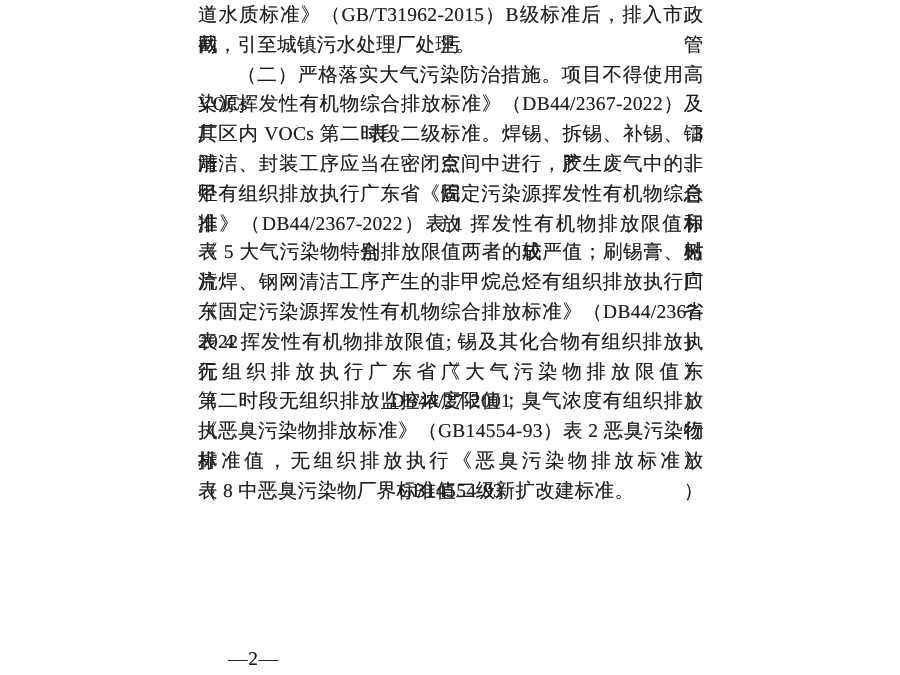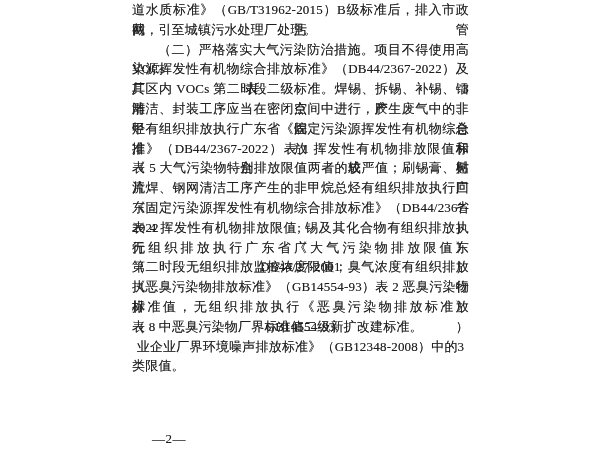--- a/index.html
+++ b/index.html
@@ -68,16 +68,15 @@
       <div class="line justify">准》（DB44/2367-2022）表 1 挥发性有机物排放限值和《合成树</div>
       <div class="line justify">表 5 大气污染物特别排放限值两者的较严值；刷锡膏、贴片、回</div>
       <div class="line justify">流焊、钢网清洁工序产生的非甲烷总烃有组织排放执行广东省</div>
       <div class="line justify">《固定污染源挥发性有机物综合排放标准》（DB44/2367-2022）</div>
       <div class="line justify">表 4 挥发性有机物排放限值; 锡及其化合物有组织排放执行广东</div>
       <div class="line justify">无组织排放执行广东省《大气污染物排放限值》（DB44/27-2001）</div>
       <div class="line justify">第二时段无组织排放监控浓度限值；臭气浓度有组织排放执行</div>
       <div class="line justify">《恶臭污染物排放标准》（GB14554-93）表 2 恶臭污染物排放</div>
       <div class="line justify">标准值，无组织排放执行《恶臭污染物排放标准》（GB14554-93）</div>
       <div class="line">表 8 中恶臭污染物厂界标准值二级新扩改建标准。</div>
-      <div class="line">业企业厂界环境噪声排放标准》（GB12348-2008）中的3类限值。</div>
     </div>
   <div class="page-number">—2—</div>
 </div>
 
 </body></html>

